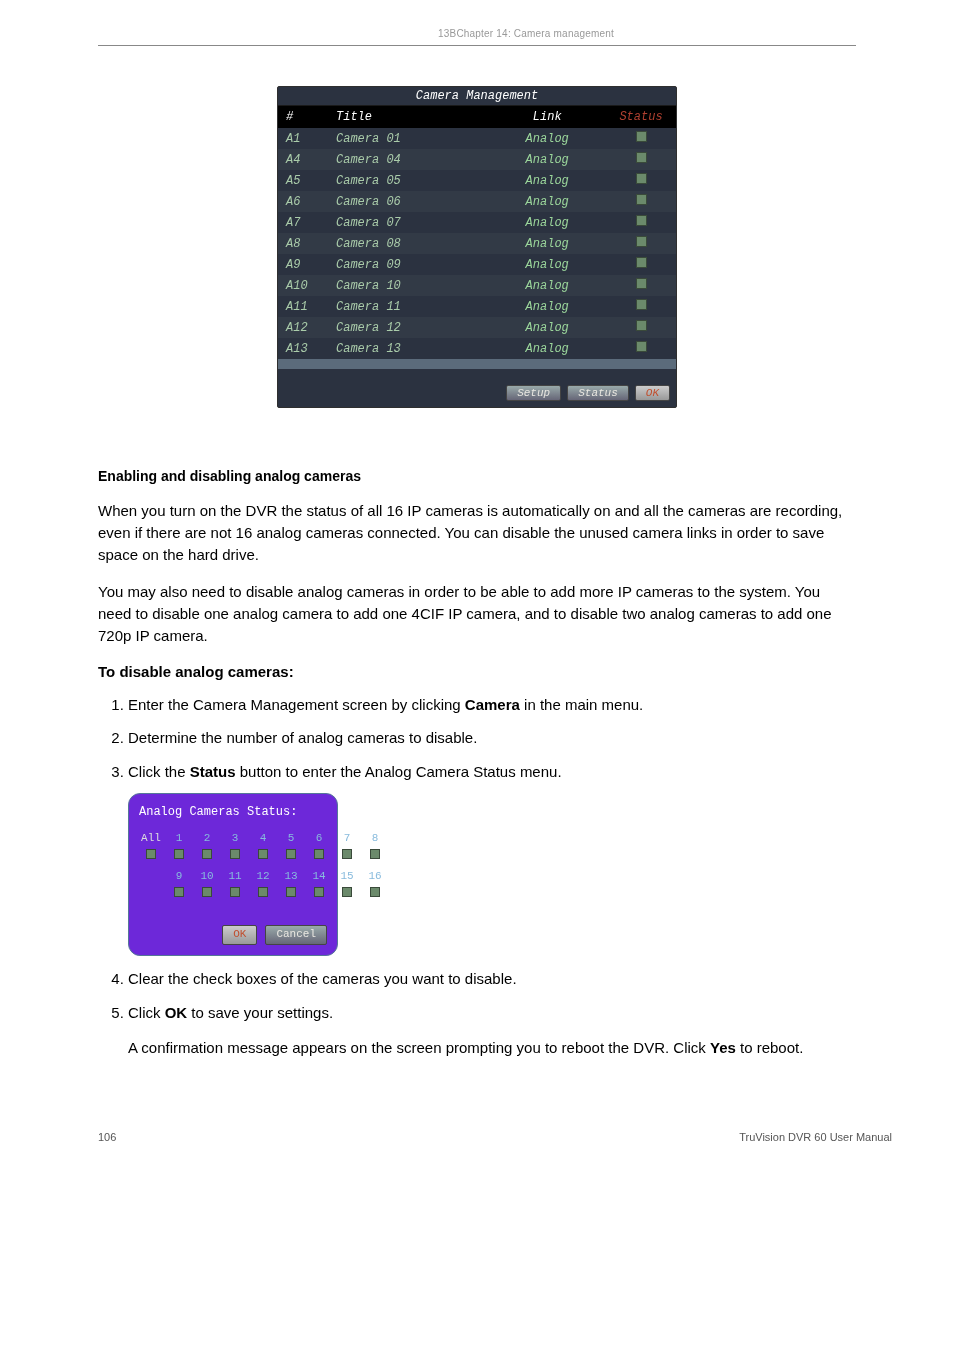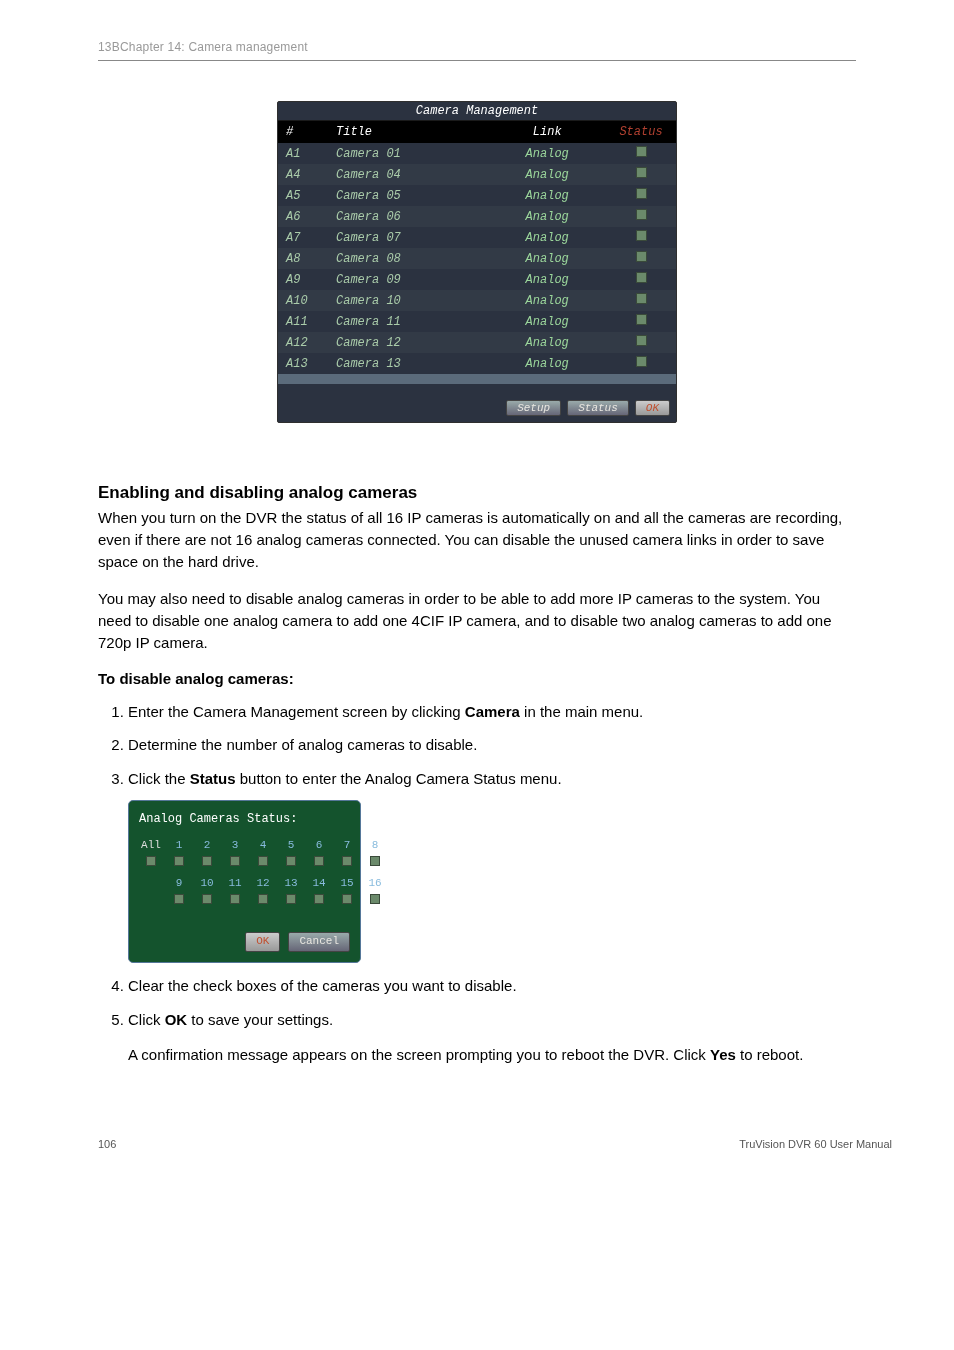--- a/index.html
+++ b/index.html
@@ -10,23 +10,24 @@
     body {
       font-family: Arial, Helvetica, sans-serif;
       background: #fff;
       width: 954px;
       margin: 0 auto;
       color: #000;
       font-size: 15px;
     }
     .header-label {
       color: #999;
-      font-size: 12px;
-      padding: 40px 0 6px 98px;
+      font-size: 10px;
+      padding: 28px 0 6px 98px;
       letter-spacing: 0.2px;
+      text-align: center;
     }
     .header-rule {
       border: none;
       border-top: 1px solid #888;
       margin: 0 98px 40px 98px;
     }
     .content {
       padding: 0 98px;
     }
     .figure-center {
@@ -97,22 +98,22 @@
       color: #e9e7e1;
       font-size: 11px;
       padding: 1px 10px;
       border: 1px solid #444;
       border-radius: 2px;
     }
     .cm-btn.ok { color: #c05030; background: linear-gradient(#ccc,#999); }
 
     .heading-bold {
       font-weight: bold;
-      font-size: 17px;
-      margin-bottom: 4px;
+      font-size: 14px;
+      margin-bottom: 16px;
       margin-top: 50px;
     }
     p.body {
       margin-bottom: 16px;
       line-height: 1.45;
     }
     .steps-label {
       font-weight: bold;
       margin-bottom: 14px;
     }
@@ -123,27 +124,27 @@
     ol.steps li {
       margin-bottom: 12px;
       line-height: 1.45;
     }
     .nested {
       margin-top: 10px;
       margin-left: 0;
     }
     .status-window {
       border: 1px solid #557799;
-      background: #14532d;
-      width: 233px;
+      background: #6d28d9;
+      width: 210px;
       font-family: "Courier New", monospace;
       font-size: 11px;
       padding: 10px;
       margin-bottom: 6px;
-      border-radius: 5px;
+      border-radius: 12px;
     }
     .status-label {
       color: #fff;
       margin-bottom: 10px;
       font-size: 12px;
     }
     .status-grid {
       display: grid;
       grid-template-columns: repeat(9, 24px);
       gap: 4px 4px;

